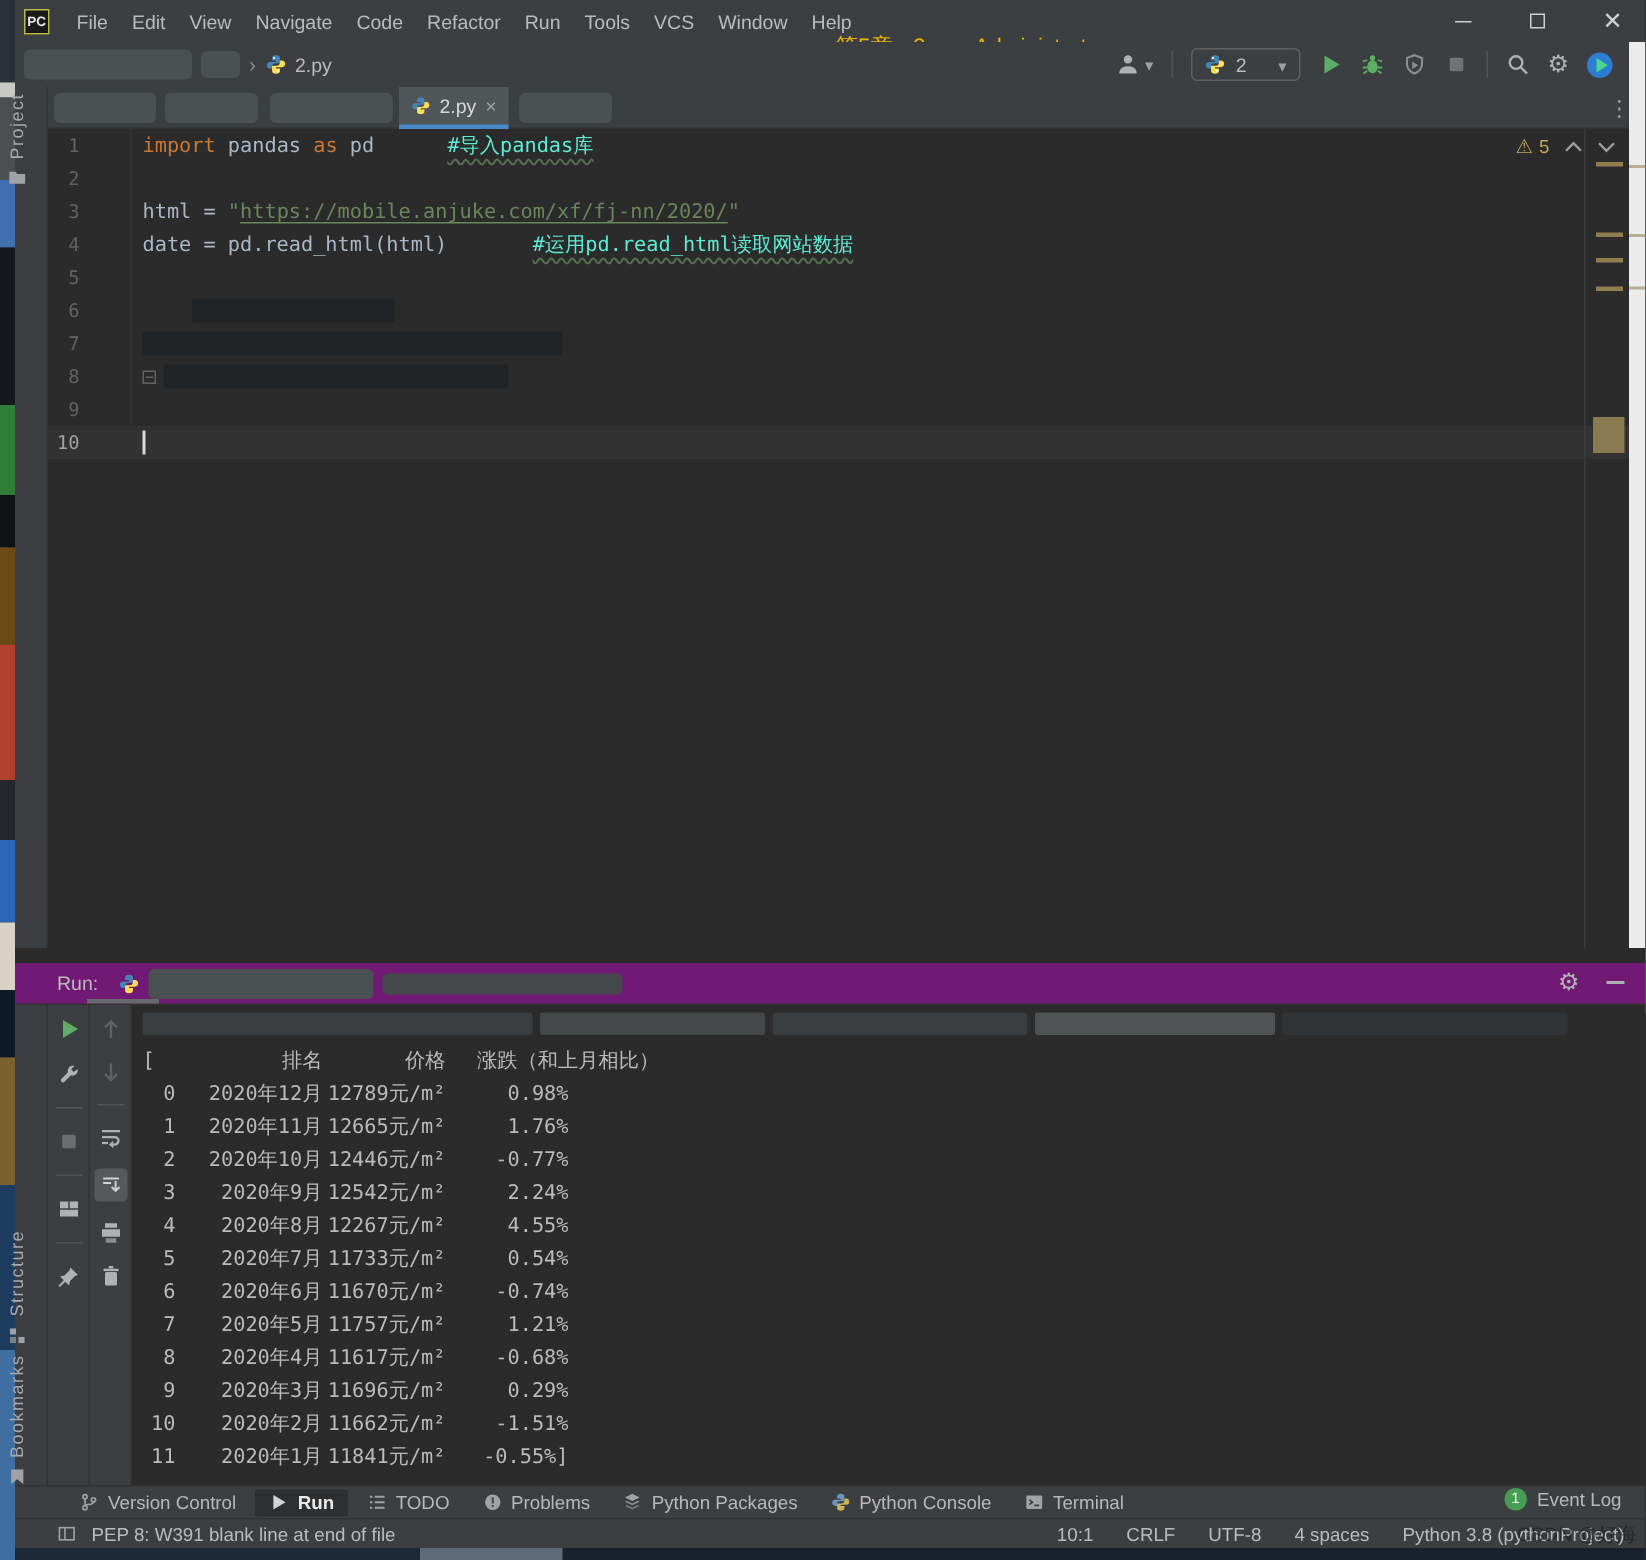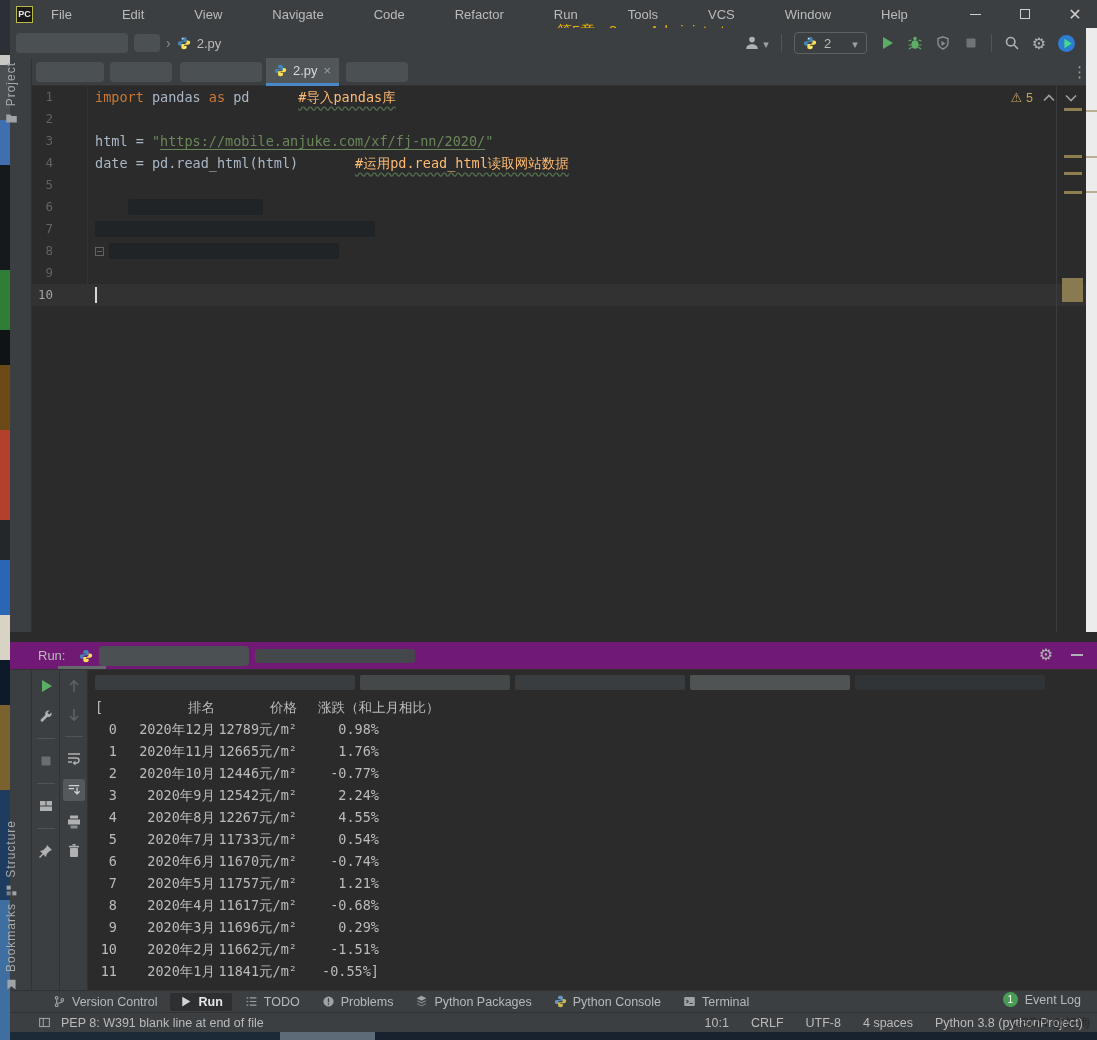--- a/index.html
+++ b/index.html
@@ -12,21 +12,21 @@
   
   #desktop-strip { left:0; top:0; width:10px; height:1040px; display:flex; flex-direction:column; }
   #desktop-strip div { width:10px; }
 
   
   #titlebar { left:10px; top:0; width:1087px; height:28px; background:#3c3f41;
     display:flex; align-items:center; color:#bbbbbb; font-size:13px; }
   #pc-logo { width:17px; height:17px; border:1px solid #b9b948; margin:0 10px 0 6px;
     color:#e8e8e8; font-size:9px; font-weight:bold; display:flex; align-items:center; justify-content:center;
     background:#1a1a1a; }
-  #menus { display:flex;gap:34px; }
+  #menus { display:flex; }
   #menus span { padding:4px 8px; cursor:default; }
   #win-title { position:absolute; left:547px; top:22px; color:#eab308; font-size:15px; white-space:nowrap; }
   #win-controls { position:absolute; right:12px; top:0; height:28px; display:flex; align-items:center; gap:30px; }
   .win-btn { width:20px; height:20px; display:flex; align-items:center; justify-content:center; color:#cfcfcf; }
   #min-glyph { width:11px; height:1px; background:#cfcfcf; }
   #max-glyph { width:10px; height:10px; border:1px solid #cfcfcf; }
 
   
   #toolbar { left:10px; top:28px; width:1087px; height:30px; background:#3c3f41;
     display:flex; align-items:center; color:#bbbbbb; }
@@ -57,21 +57,21 @@
   .code-line { display:flex; height:22px; line-height:22px;
     font-family:"DejaVu Sans Mono", monospace; font-size:13.5px; white-space:pre; }
   .code-line .lnum { width:56px; flex:0 0 56px; text-align:right; padding-right:34px; color:#606366;
     border-right:1px solid #323232; font-size:12.5px; }
   .code-line .lbody { padding-left:7px; display:flex; align-items:center; white-space:pre; }
   .code-line.current { background:#323232; }
   .code-line.current .lnum { color:#a4a3a3; }
   .seg-p { color:#a9b7c6; } .seg-kw { color:#cc7832; } .seg-b { color:#8888c6; }
   .seg-q { color:#6a8759; }
   .seg-link { color:#6a8759; text-decoration:underline; text-underline-offset:3px; }
-  .seg-c { color:#fdba74; text-decoration:underline wavy #54714f; text-underline-offset:4px; }
+  .seg-c { color:#5eead4; text-decoration:underline wavy #54714f; text-underline-offset:4px; }
   .seg-blur { display:inline-block; height:16px; background:#212426; border-radius:2px; align-self:center; }
   .seg-fold { display:inline-block; width:9px; height:9px; border:1px solid #606366; margin-right:5px;
     position:relative; }
   .seg-fold::after { content:""; position:absolute; left:1px; top:3px; width:5px; height:1px; background:#606366; }
   .seg-cursor { display:inline-block; width:2px; height:16px; background:#d8d8d8; }
 
   #inspection { right:20px; top:90px; display:flex; align-items:center; gap:10px;
     color:#c4a55c; font-size:12.5px; }
   .warn-tri::before { content:"\26A0"; font-size:13px; color:#c4a55c; }
   .chev { width:12px; height:8px; }

